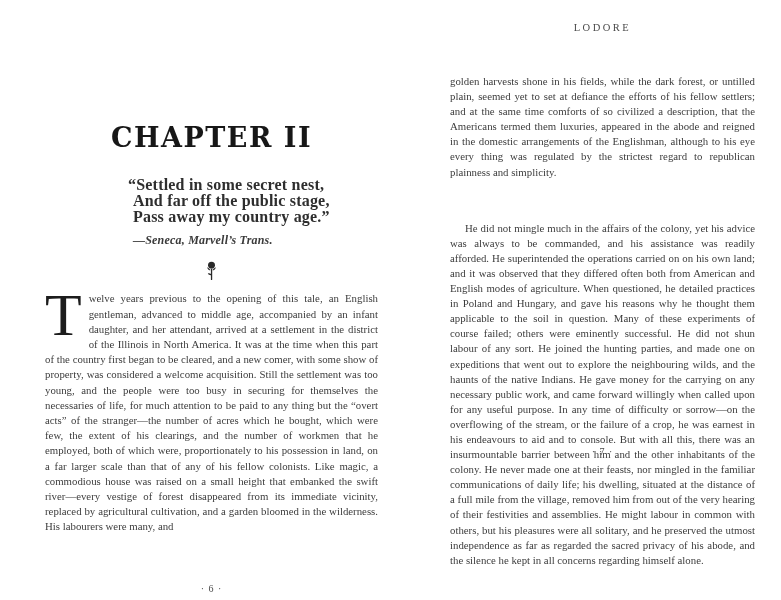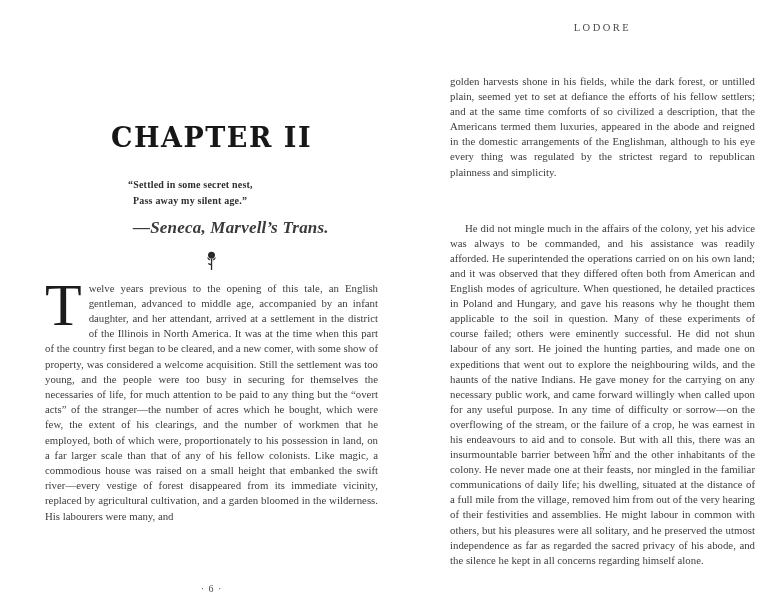--- a/index.html
+++ b/index.html
@@ -25,32 +25,32 @@
     font-family:"DejaVu Serif","Liberation Serif",serif;
     font-weight:bold;
     font-size:27px;
     letter-spacing:1.5px;
     color:#171717;
   }
   .epigraph {
     margin-top:24px;
     margin-left:88px;
     font-weight:bold;
-    font-size:10px;
+    font-size:16px;
     line-height:15.8px;
     color:#2e2e2e;
     letter-spacing:0.2px;
   }
   .epigraph .hang { text-indent:-5px; }
   .epigraph-attribution {
     margin-top:9px;
     margin-left:88px;
     font-weight:bold;
     font-style:italic;
-    font-size:17px;
+    font-size:12px;
     color:#3a3a3a;
     letter-spacing:0.2px;
   }
   .ornament-row { margin-top:13px; text-align:center; height:21px; }
   .ornament-row svg { display:inline-block; vertical-align:top; }
 
   .body-text {
     margin-top:9px;
     font-size:10.8px;
     line-height:15.2px;
@@ -102,21 +102,22 @@
 <body>
 
 <div class="spread">
 
   <div class="page-left">
 
     <div class="chapter-heading">CHAPTER II</div>
 
     <div class="epigraph">
       <div class="hang">“Settled in some secret nest,</div>
-      <div>Pass away my silent age.”</div>
+      <div>And far off the public stage,</div>
+      <div>Pass away my country age.”</div>
     </div>
 
     <div class="epigraph-attribution">—Seneca, Marvell’s Trans.</div>
 
     <div class="ornament-row">
       <span>
         <svg width="13" height="21" viewBox="0 0 13 21" aria-hidden="true">
           <g fill="#2a2a2a">
             <path d="M6.5 0.8 C8.9 0.8 10 2.4 10 4.2 C10 6.2 8.6 7.6 6.5 7.6 C4.4 7.6 3 6.2 3 4.2 C3 2.4 4.1 0.8 6.5 0.8 Z"></path>
             <path d="M2.2 6.2 C3.6 6.8 4.8 7.9 5.4 9.3 C3.8 9.3 2.4 8.2 2.2 6.2 Z"></path>

